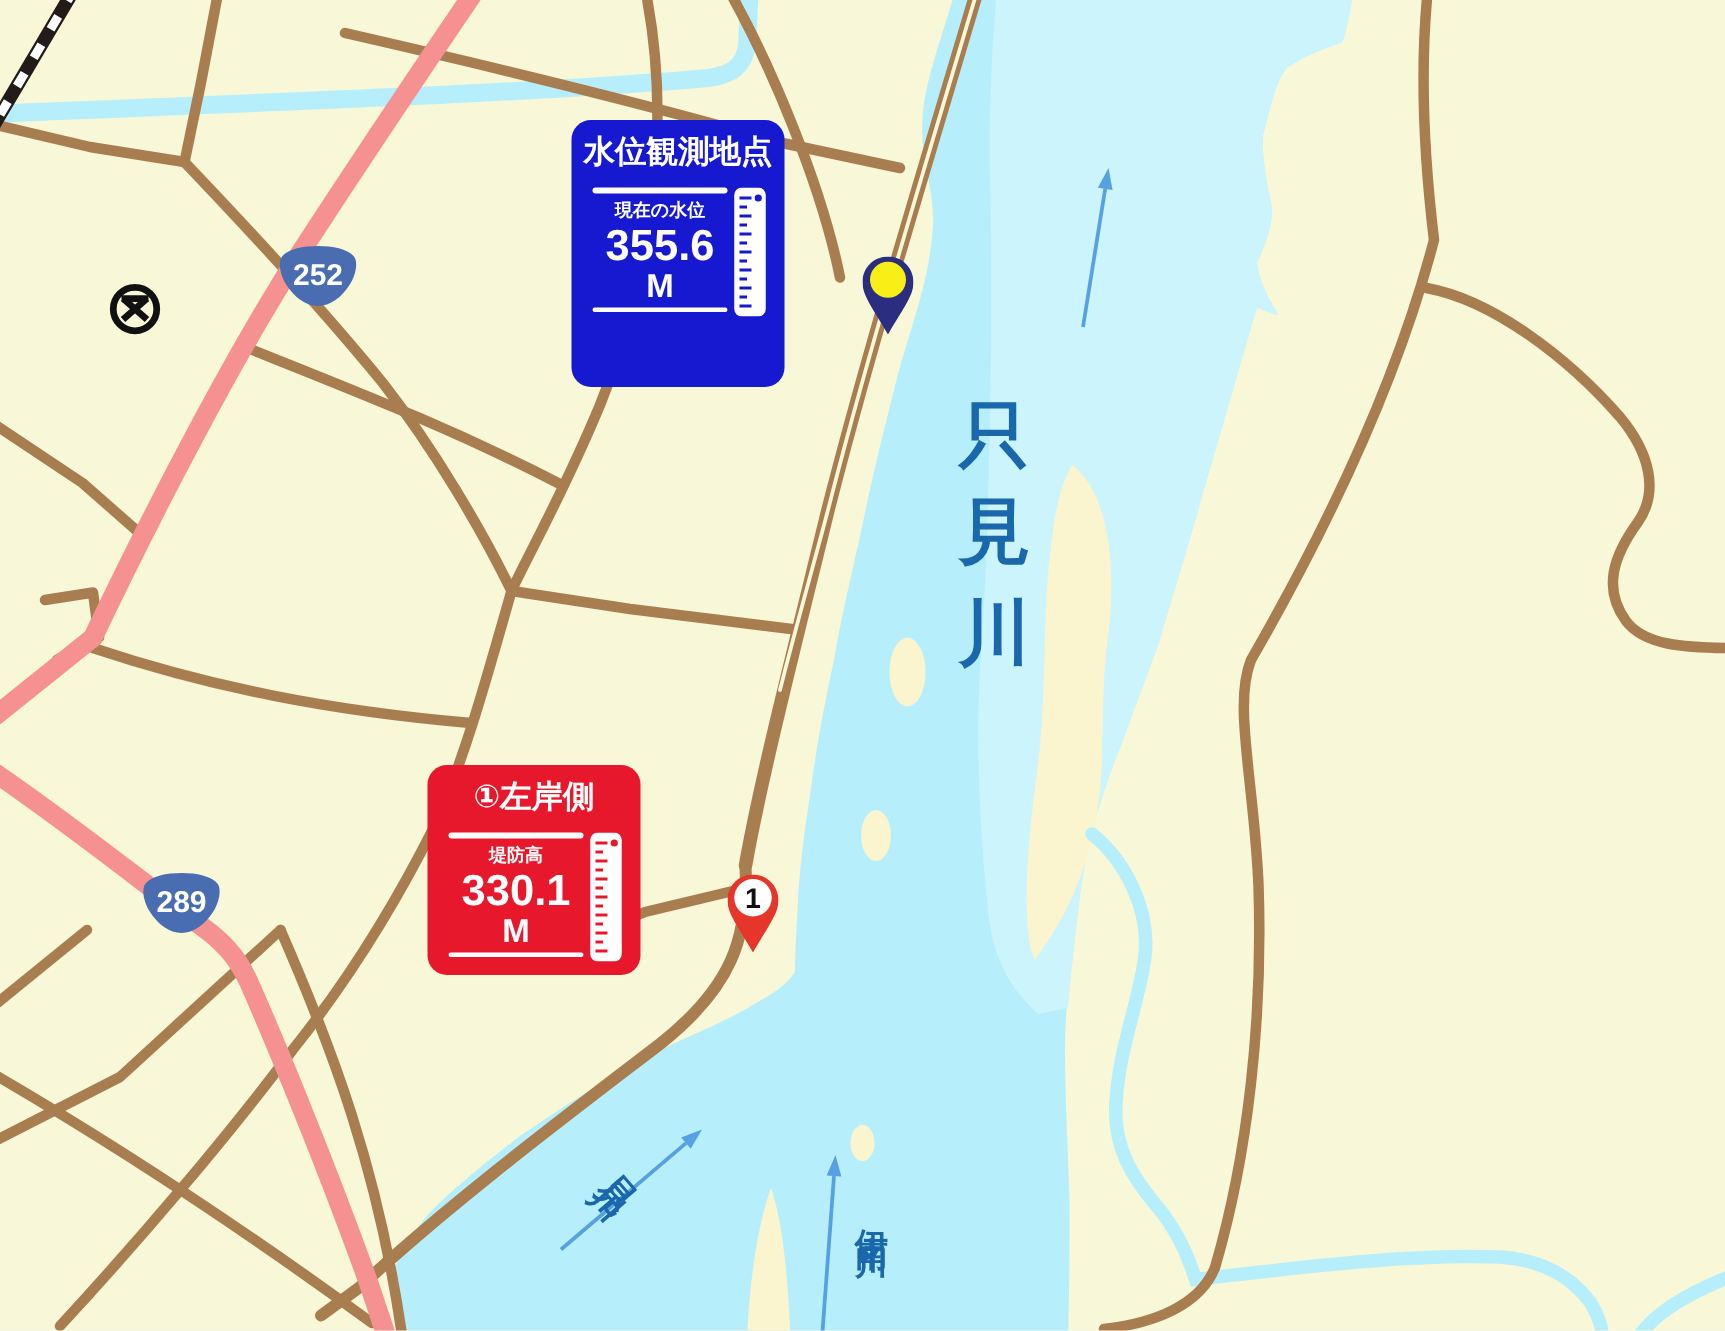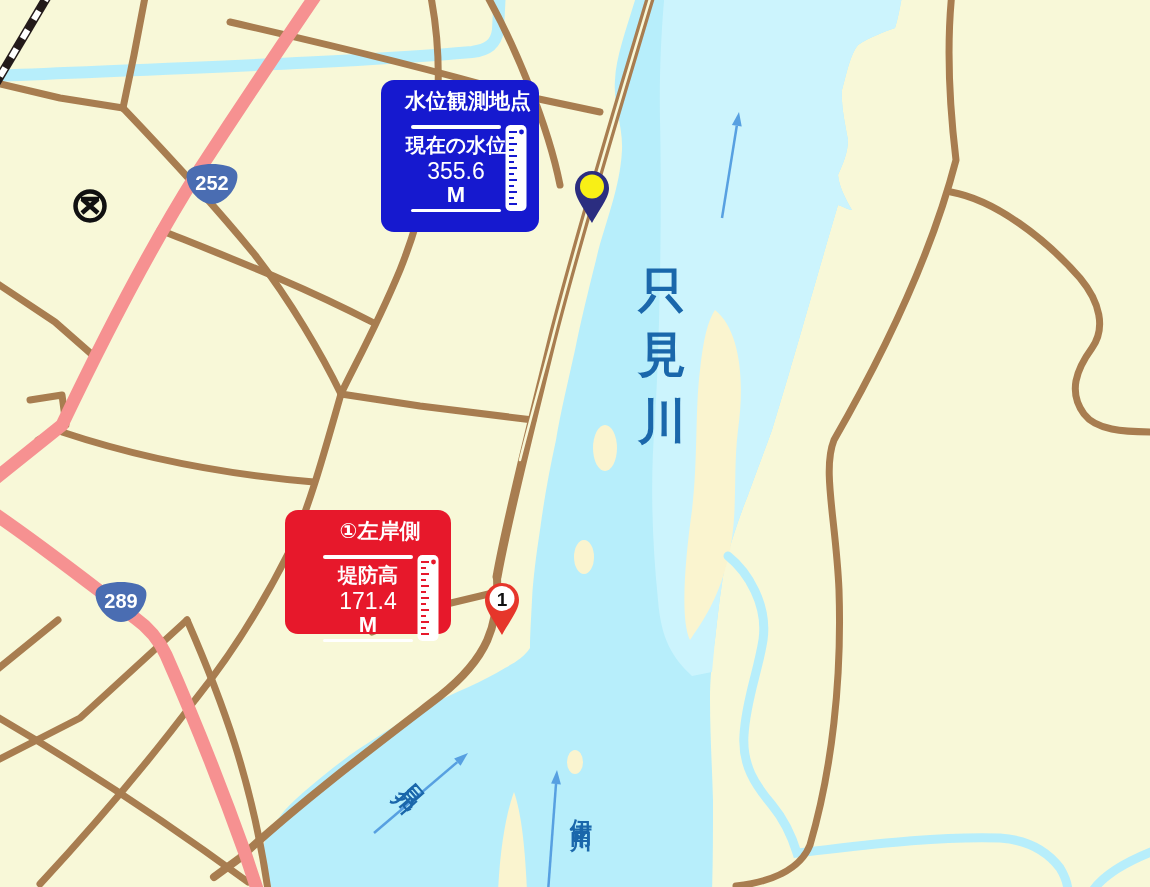--- a/index.html
+++ b/index.html
@@ -8,28 +8,28 @@
     --river-label:#1a67ab; --arrow:#57a0e1; --badge:#4a6db2;
     --pin-navy:#2b2d80; --pin-yellow:#f8ef16; --pin-red:#e6362b; --railway:#231a1a;
   }
   html,body{margin:0;padding:0;}
   body{font-family:"Liberation Sans","DejaVu Sans",sans-serif;}
   #stage{position:relative;width:1150px;height:887px;overflow:hidden;background:var(--land);}
   #map-base{position:absolute;left:0;top:0;}
 
   
   .info-box{position:absolute;width:142px;border-radius:13px;color:#fff;z-index:30;}
-  .info-box.blue{background:var(--info-blue);height:152px;padding-left:16px;}
-  .info-box.red{background:var(--info-red);height:124px;padding-left:24px;}
+  .info-box.blue{background:var(--info-blue);height:178px;}
+  .info-box.red{background:var(--info-red);height:140px;}
   .box-title{text-align:center;font-weight:bold;font-size:21px;margin-top:7px;letter-spacing:0px;white-space:nowrap;}
   .box-body{display:flex;margin-top:10px;}
   .box-col{width:92px;margin-left:13px;display:flex;flex-direction:column;align-items:center;}
   .hr{height:3.5px;width:90px;background:#fff;border-radius:2px;}
-  .box-label{font-size:20px;font-weight:bold;margin-top:3px;white-space:nowrap;}
-  .box-value{font-size:23px;font-weight:normal;line-height:1.0;margin-top:1px;}
+  .box-label{font-size:12px;font-weight:bold;margin-top:3px;white-space:nowrap;}
+  .box-value{font-size:29px;font-weight:bold;line-height:1.0;margin-top:1px;}
   .box-unit{font-size:22px;font-weight:bold;line-height:1.0;margin:1px 0 3px 0;}
   .ruler{margin-left:2px;}
   .ruler .tick-b{stroke:var(--info-blue);}
   .ruler .dot-b{fill:var(--info-blue);}
   .ruler .tick-r{stroke:var(--info-red);}
   .ruler .dot-r{fill:var(--info-red);}
 
   
   .route-badge{position:absolute;width:56px;height:44px;z-index:12;}
   .badge-shape{fill:var(--badge);}
@@ -196,21 +196,21 @@
       </svg>
     </div>
   </div>
 
   <div class="info-box red" style="left:285px;top:510px">
     <div class="box-title">①左岸側</div>
     <div class="box-body">
       <div class="box-col">
         <div class="hr"></div>
         <div class="box-label">堤防高</div>
-        <div class="box-value">171.4</div>
+        <div class="box-value">330.1</div>
         <div class="box-unit">M</div>
         <div class="hr"></div>
       </div>
       <svg class="ruler" width="24" height="86" viewBox="0 0 24 86">
         <rect x="1.5" y="0" width="21" height="86" rx="5" fill="#fff"></rect>
         <path class="tick-r" stroke-width="2" fill="none" d="M5,7h8 M5,13h5 M5,19h8 M5,25h5 M5,31h8 M5,37h5 M5,43h8 M5,49h5 M5,55h8 M5,61h5 M5,67h8 M5,73h5 M5,79h8"></path>
         <circle class="dot-r" cx="17.5" cy="7" r="2.4"></circle>
       </svg>
     </div>
   </div>

